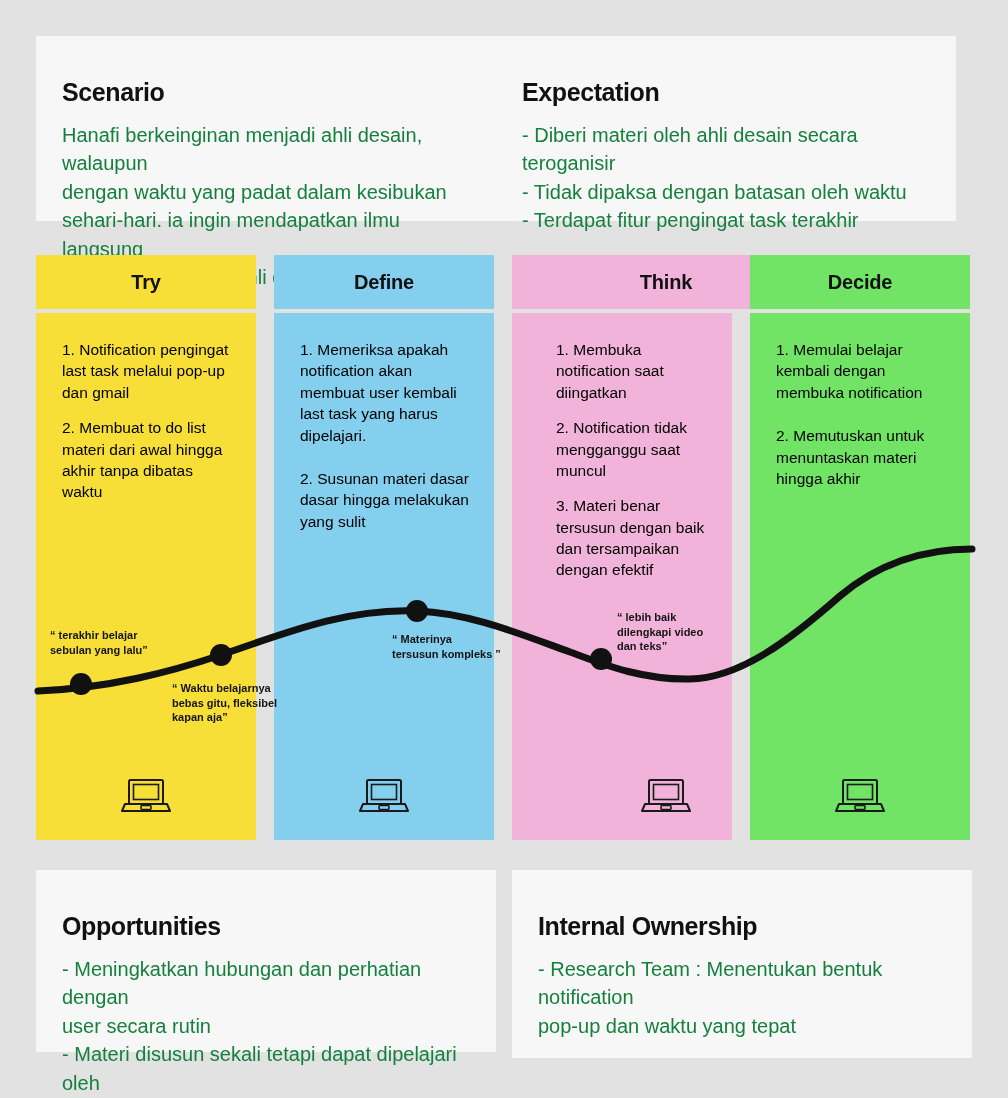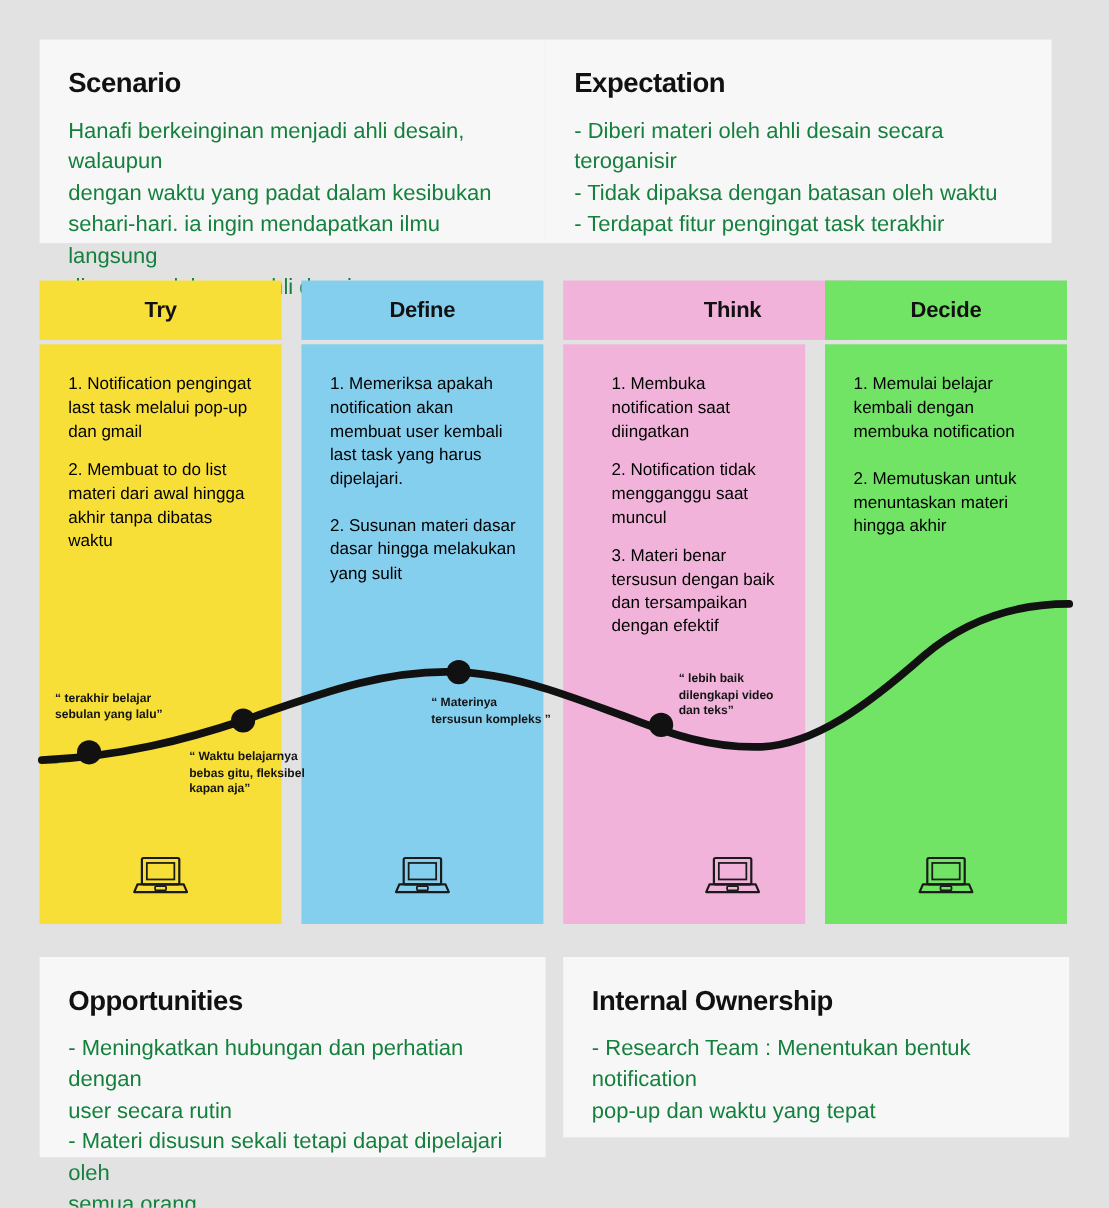--- a/index.html
+++ b/index.html
@@ -25,24 +25,24 @@
   
   .card {
     position: absolute;
     background: #f7f7f7;
     box-sizing: border-box;
     padding: 26px 26px 20px 26px;
   }
   .card.scenario   { left: 36px;  top: 36px;  width: 460px; height: 185px; }
   .card.expectation{ left: 496px; top: 36px;  width: 460px; height: 185px; }
   .card.opportunities { left: 36px;  top: 870px; width: 460px; height: 182px; }
-  .card.ownership     { left: 512px; top: 870px; width: 460px; height: 164px; }
+  .card.ownership     { left: 512px; top: 870px; width: 460px; height: 188px; }
 
   .card h2 {
-    margin: 0 0 14px 0;
+    margin: 16px 0 14px 0;
     font-size: 25px;
     font-weight: bold;
     letter-spacing: -0.4px;
     color: #111;
   }
   .card .body {
     font-size: 20px;
     line-height: 1.42;
     color: #15803d;
   }

